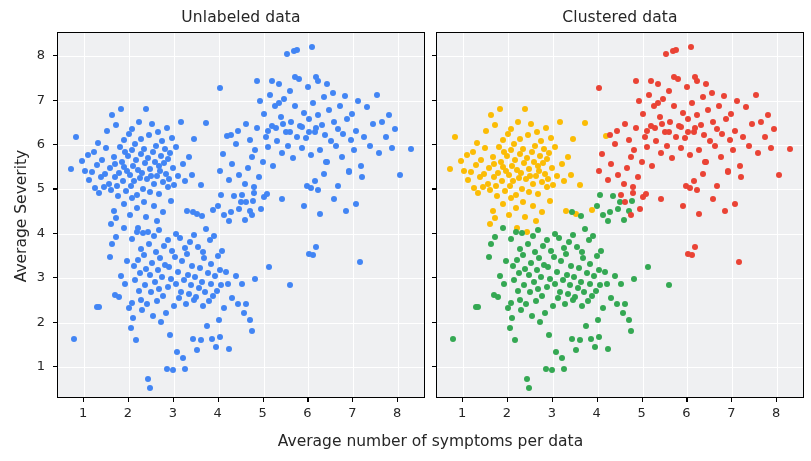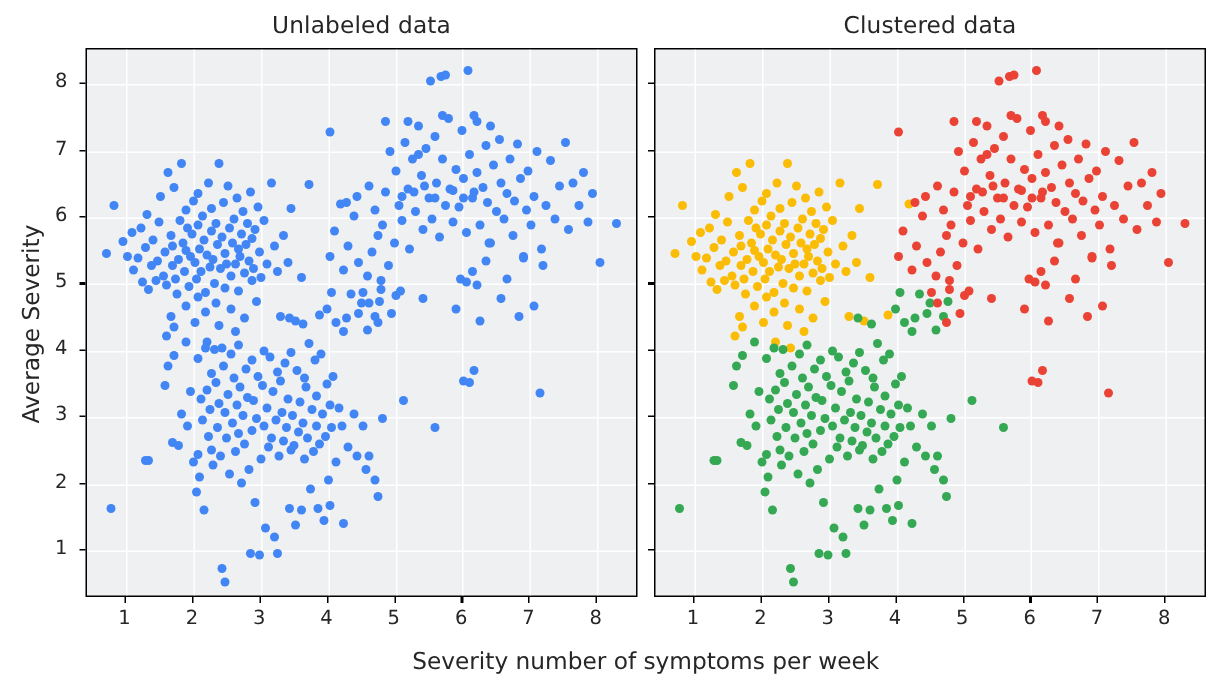--- a/index.html
+++ b/index.html
@@ -996,16 +996,16 @@
       <div class="tick-mark ytick-mark" style="left: 432px; top: 366.019px;"></div>
       <div class="tick-mark ytick-mark" style="left: 432px; top: 321.602px;"></div>
       <div class="tick-mark ytick-mark" style="left: 432px; top: 277.184px;"></div>
       <div class="tick-mark ytick-mark" style="left: 432px; top: 232.767px;"></div>
       <div class="tick-mark ytick-mark" style="left: 432px; top: 188.35px;"></div>
       <div class="tick-mark ytick-mark" style="left: 432px; top: 143.932px;"></div>
       <div class="tick-mark ytick-mark" style="left: 432px; top: 99.5146px;"></div>
       <div class="tick-mark ytick-mark" style="left: 432px; top: 55.0971px;"></div>
     </div>
 
-  <div id="xlabel">Severity number of symptoms per week</div>
+  <div id="xlabel">Average number of symptoms per data</div>
   <div id="ylabel">Average Severity</div>
 
 </div>
 
 </body></html>

